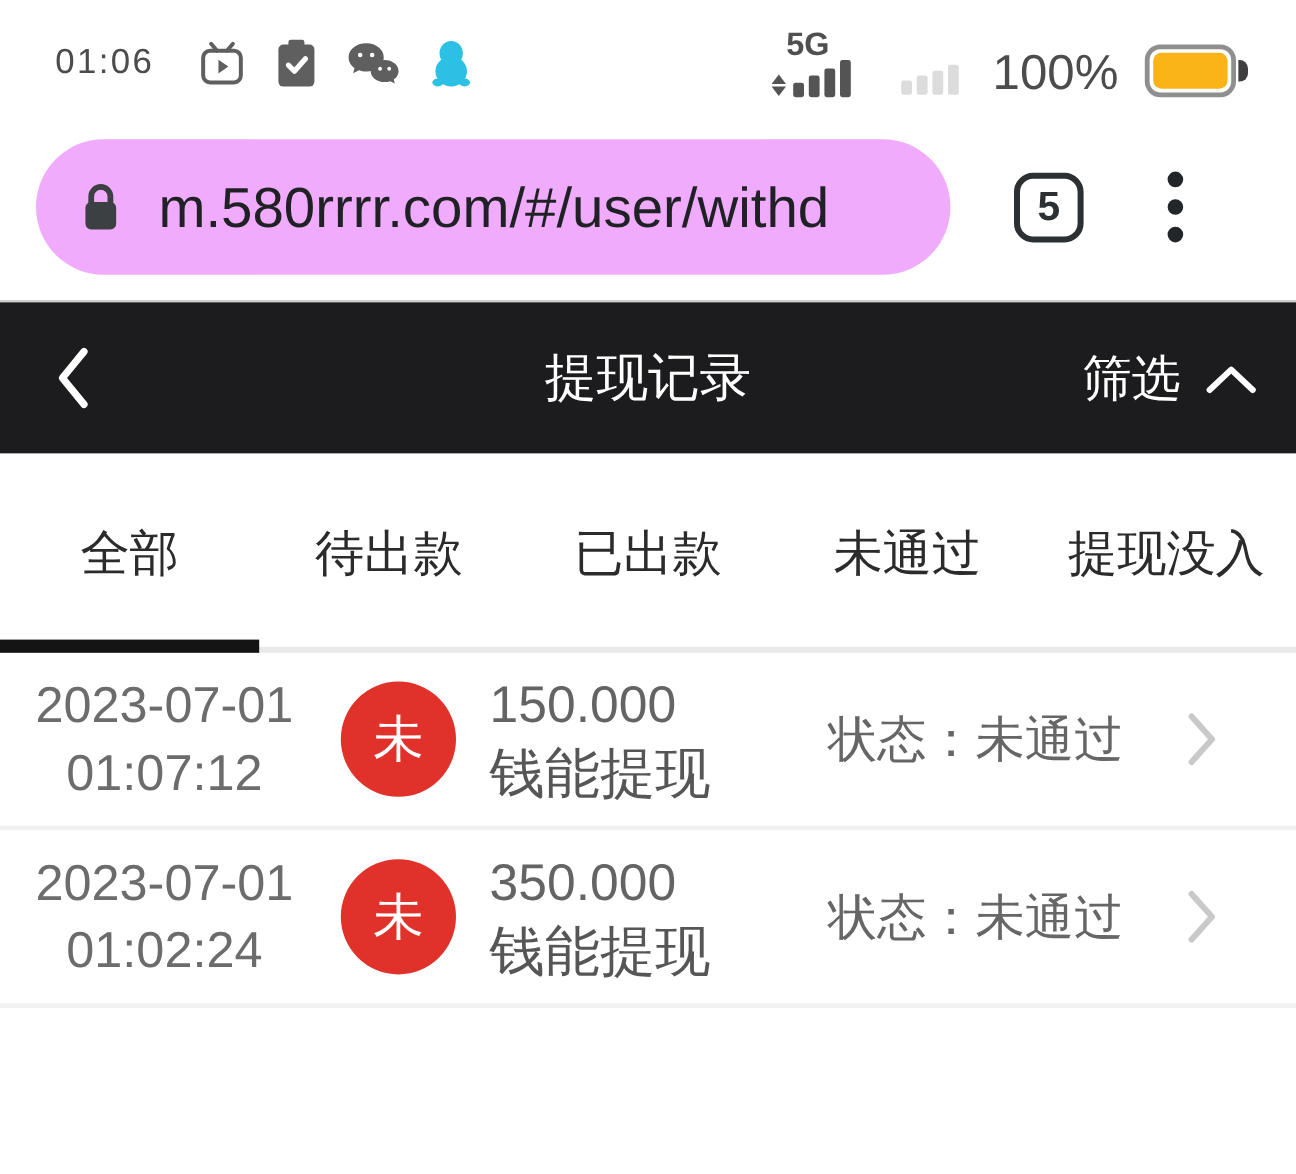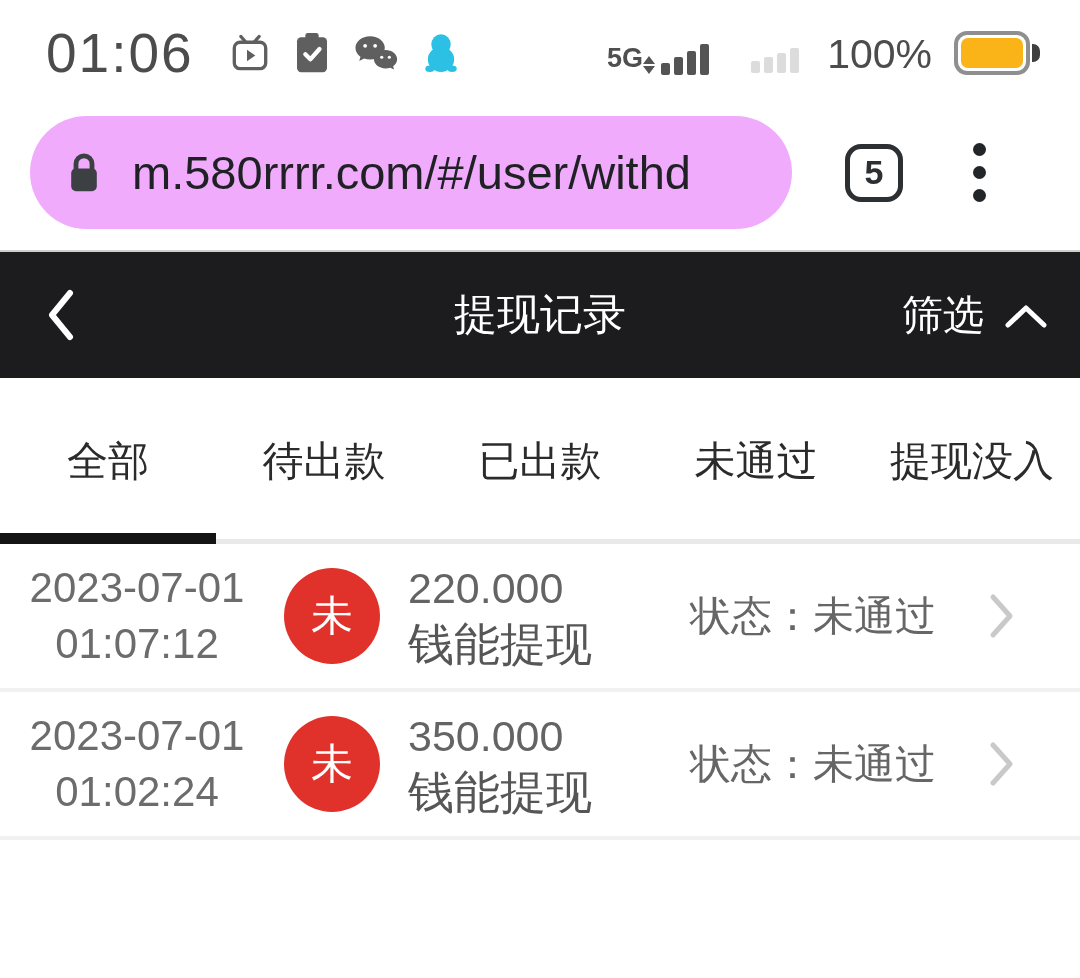--- a/index.html
+++ b/index.html
@@ -6,25 +6,25 @@
     --badge-red:#e0322a; --battery-fill:#fbb417; --qq-cyan:#2bc0e4;
     --header-bg:#1c1c1e; --icon-gray:#5f5f5f; --divider:#f1f1f1;
   }
   *{box-sizing:border-box;}
   html,body{margin:0;padding:0;}
   body{width:1080px;height:978px;background:#fff;overflow:hidden;
        font-family:"Liberation Sans","DejaVu Sans",sans-serif;}
 
   
   .statusbar{height:95px;display:flex;align-items:center;padding:10px 40px 0 46px;}
-  .time{font-size:55px;color:#4c4c4c;letter-spacing:2px;}
+  .time{font-size:29px;color:#4c4c4c;letter-spacing:2px;}
   .app-icons{display:flex;align-items:center;gap:25px;margin-left:36px;}
   .app-icons svg{display:block;}
   .sb-right{margin-left:auto;display:flex;align-items:flex-end;gap:20px;}
-  .net{display:flex;flex-direction:row;align-items:flex-start;text-align:center;}
+  .net{display:flex;flex-direction:column;align-items:flex-start;text-align:center;}
   .net-label{font-size:27px;font-weight:bold;color:#4f4f4f;line-height:1;margin-left:12px;}
   .net-row{display:flex;align-items:flex-end;gap:4px;margin-top:-1px;}
   .net-arrows{display:flex;flex-direction:column;gap:2px;margin-bottom:1px;margin-right:2px;}
   .tri-up{width:0;height:0;border-left:6px solid transparent;border-right:6px solid transparent;border-bottom:8px solid #545454;}
   .tri-down{width:0;height:0;border-left:6px solid transparent;border-right:6px solid transparent;border-top:8px solid #545454;}
   .bars{display:flex;align-items:flex-end;gap:4px;}
   .bars i{display:block;width:9px;border-radius:2px;background:#545454;}
   .bars i:nth-child(1){height:12px;} .bars i:nth-child(2){height:18px;}
   .bars i:nth-child(3){height:24px;} .bars i:nth-child(4){height:31px;}
   .bars.faded{margin:0 8px 2px 22px;}
@@ -197,21 +197,21 @@
 
 <div>
 
   <div class="record">
     <div class="rec-date">
       <div>2023-07-01</div>
       <div>01:07:12</div>
     </div>
     <div class="badge">未</div>
     <div class="rec-amt">
-      <div class="amt">220.000</div>
+      <div class="amt">150.000</div>
       <div class="method">钱能提现</div>
     </div>
     <div class="rec-status">状态：未通过</div>
     <span class="chev">
       <svg width="28" height="48" viewBox="0 0 28 48" fill="none" stroke="#c9c9c9" stroke-width="5" stroke-linecap="round" stroke-linejoin="round">
         <path d="M5 5 L22 24 L5 43"></path>
       </svg>
     </span>
   </div>
 

